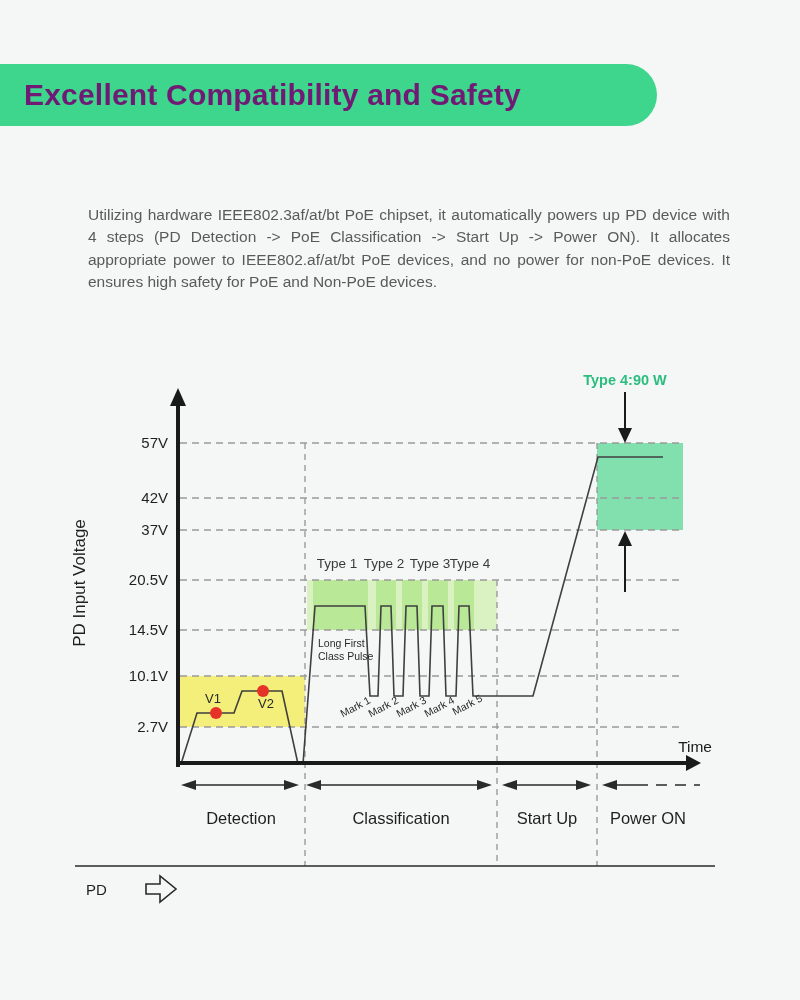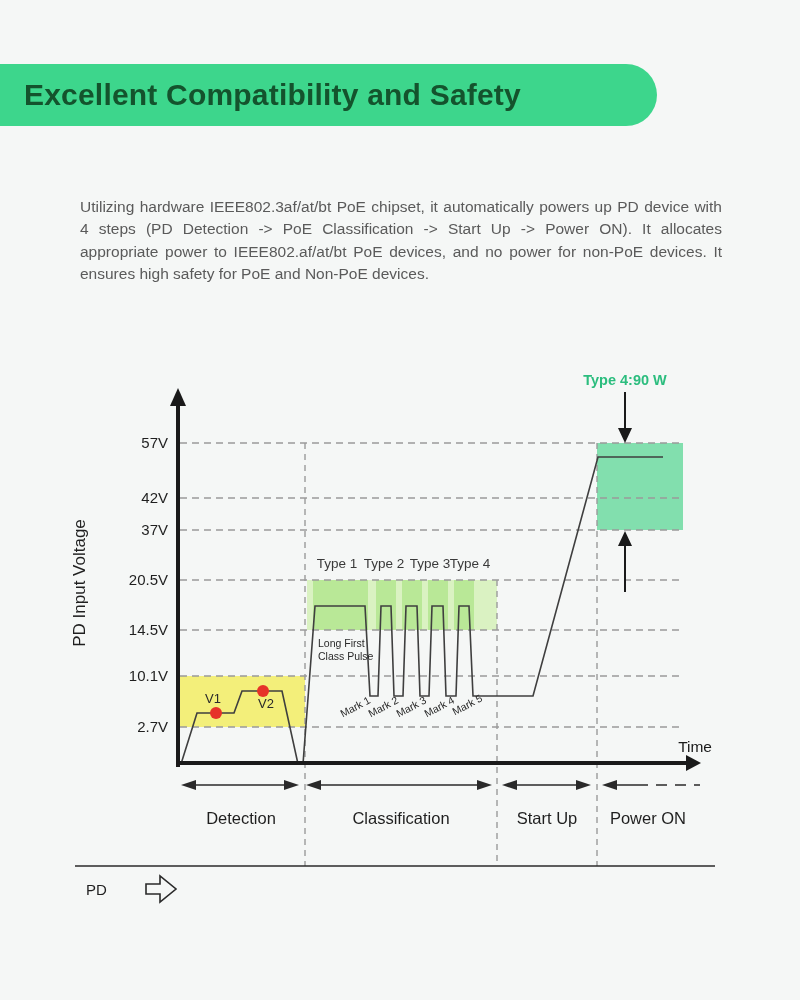--- a/index.html
+++ b/index.html
@@ -11,35 +11,35 @@
     overflow:hidden;
   }
   .banner{
     position:absolute;left:0;top:64px;
     width:657px;height:62px;
     background:#3dd68c;
     border-radius:0 31px 31px 0;
     display:flex;align-items:center;
   }
   .banner-title{
-    color:#14532d;
+    color:#701a75;
     font-size:30px;
     font-weight:700;
     padding-left:24px;
     letter-spacing:0.2px;
     white-space:nowrap;
   }
   .intro{
     position:absolute;left:80px;top:196px;
     width:642px;
     font-size:15.5px;
     line-height:22.4px;
     color:#5a5a5a;
     text-align:justify;
-    margin:0;
+    margin:8px;
   }
   svg{position:absolute;left:0;top:360px;}
   svg text{font-family:"Liberation Sans", sans-serif;}
 </style>
 </head>
 <body>
 
 <div class="banner">
   <span class="banner-title">Excellent Compatibility and Safety</span>
 </div>

